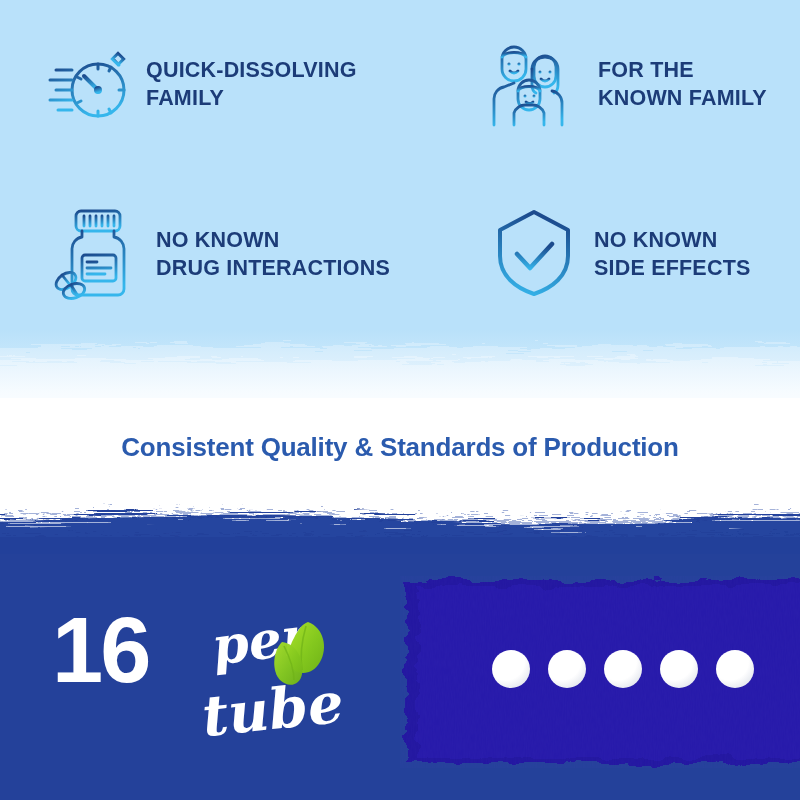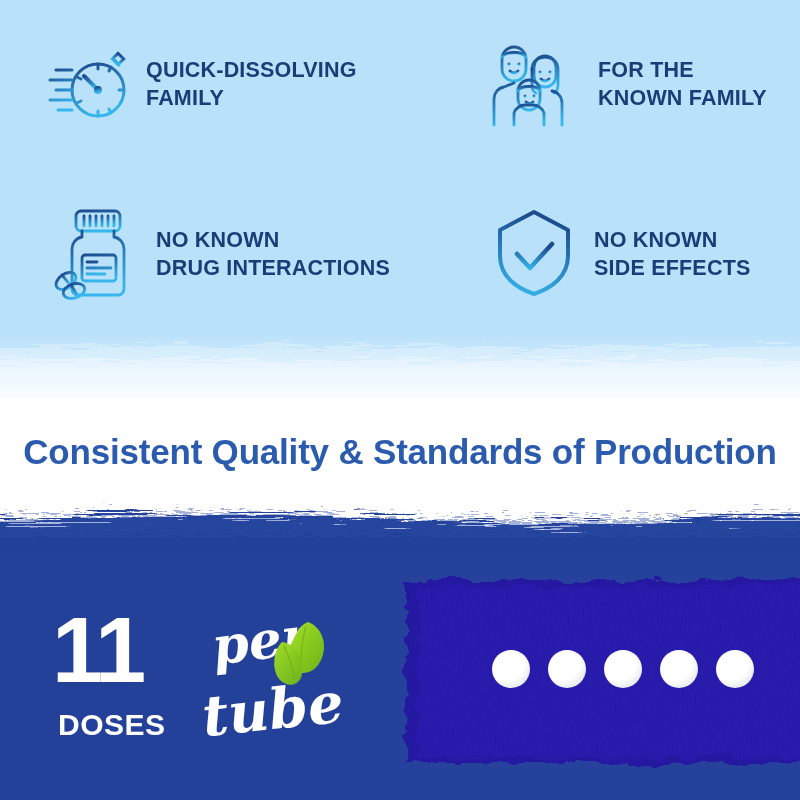--- a/index.html
+++ b/index.html
@@ -49,21 +49,21 @@
 
   
   .mid-band{
     position:absolute;left:0;top:405px;width:800px;height:135px;
     background:#ffffff;
   }
   .headline{
     position:absolute;left:0;top:432px;width:800px;
     text-align:center;
     color:#2b5bae;
-    font-size:35px;
+    font-size:26px;
     font-weight:bold;
     letter-spacing:-0.2px;
   }
 
   
   .fade-bottom{
     position:absolute;left:0;top:488px;width:800px;height:80px;
   }
 
   
@@ -308,22 +308,21 @@
         <rect x="6" y="4" width="400" height="184" fill="#2418a0"></rect>
       </g>
       <g filter="url(#rough3)" opacity="0.5">
         <rect x="18" y="10" width="390" height="172" fill="#2b1fb4"></rect>
       </g>
       <rect x="0" y="0" width="400" height="192" filter="url(#grain)" opacity="0.55"></rect>
     </svg>
   </div>
 
   <div class="dose-block">
-    <span class="dose-number">11</span>
-    <span class="dose-word">DOSES</span>
+    <span class="dose-number">16</span>
     <span class="script-per">per</span>
     <span class="script-tube">tube</span>
     <span class="leaf-wrap">
       <svg width="72" height="72" viewBox="0 0 72 72">
         <defs>
           <linearGradient id="leafg" x1="0" y1="0" x2="1" y2="1">
             <stop offset="0%" stop-color="#a8e02a"></stop>
             <stop offset="55%" stop-color="#84c81e"></stop>
             <stop offset="100%" stop-color="#6fb218"></stop>
           </linearGradient>

